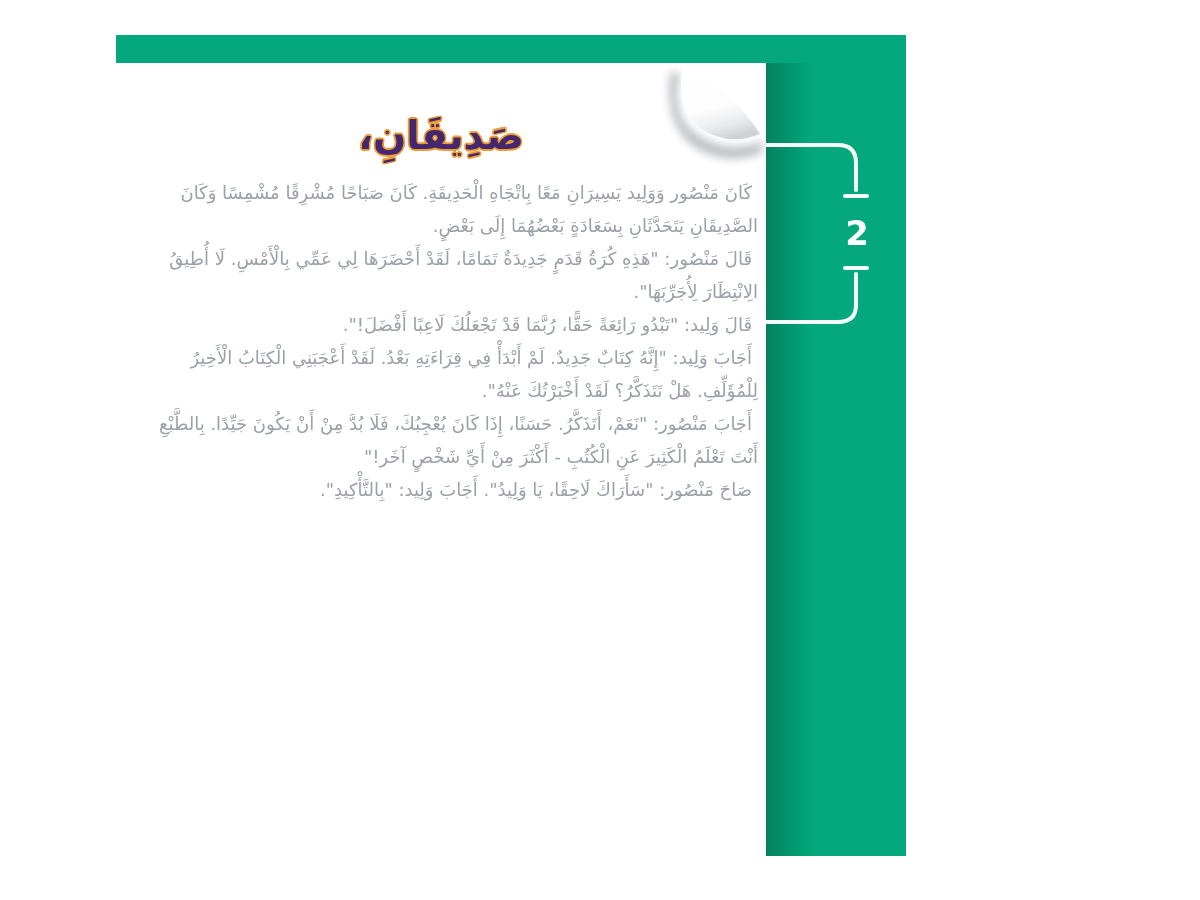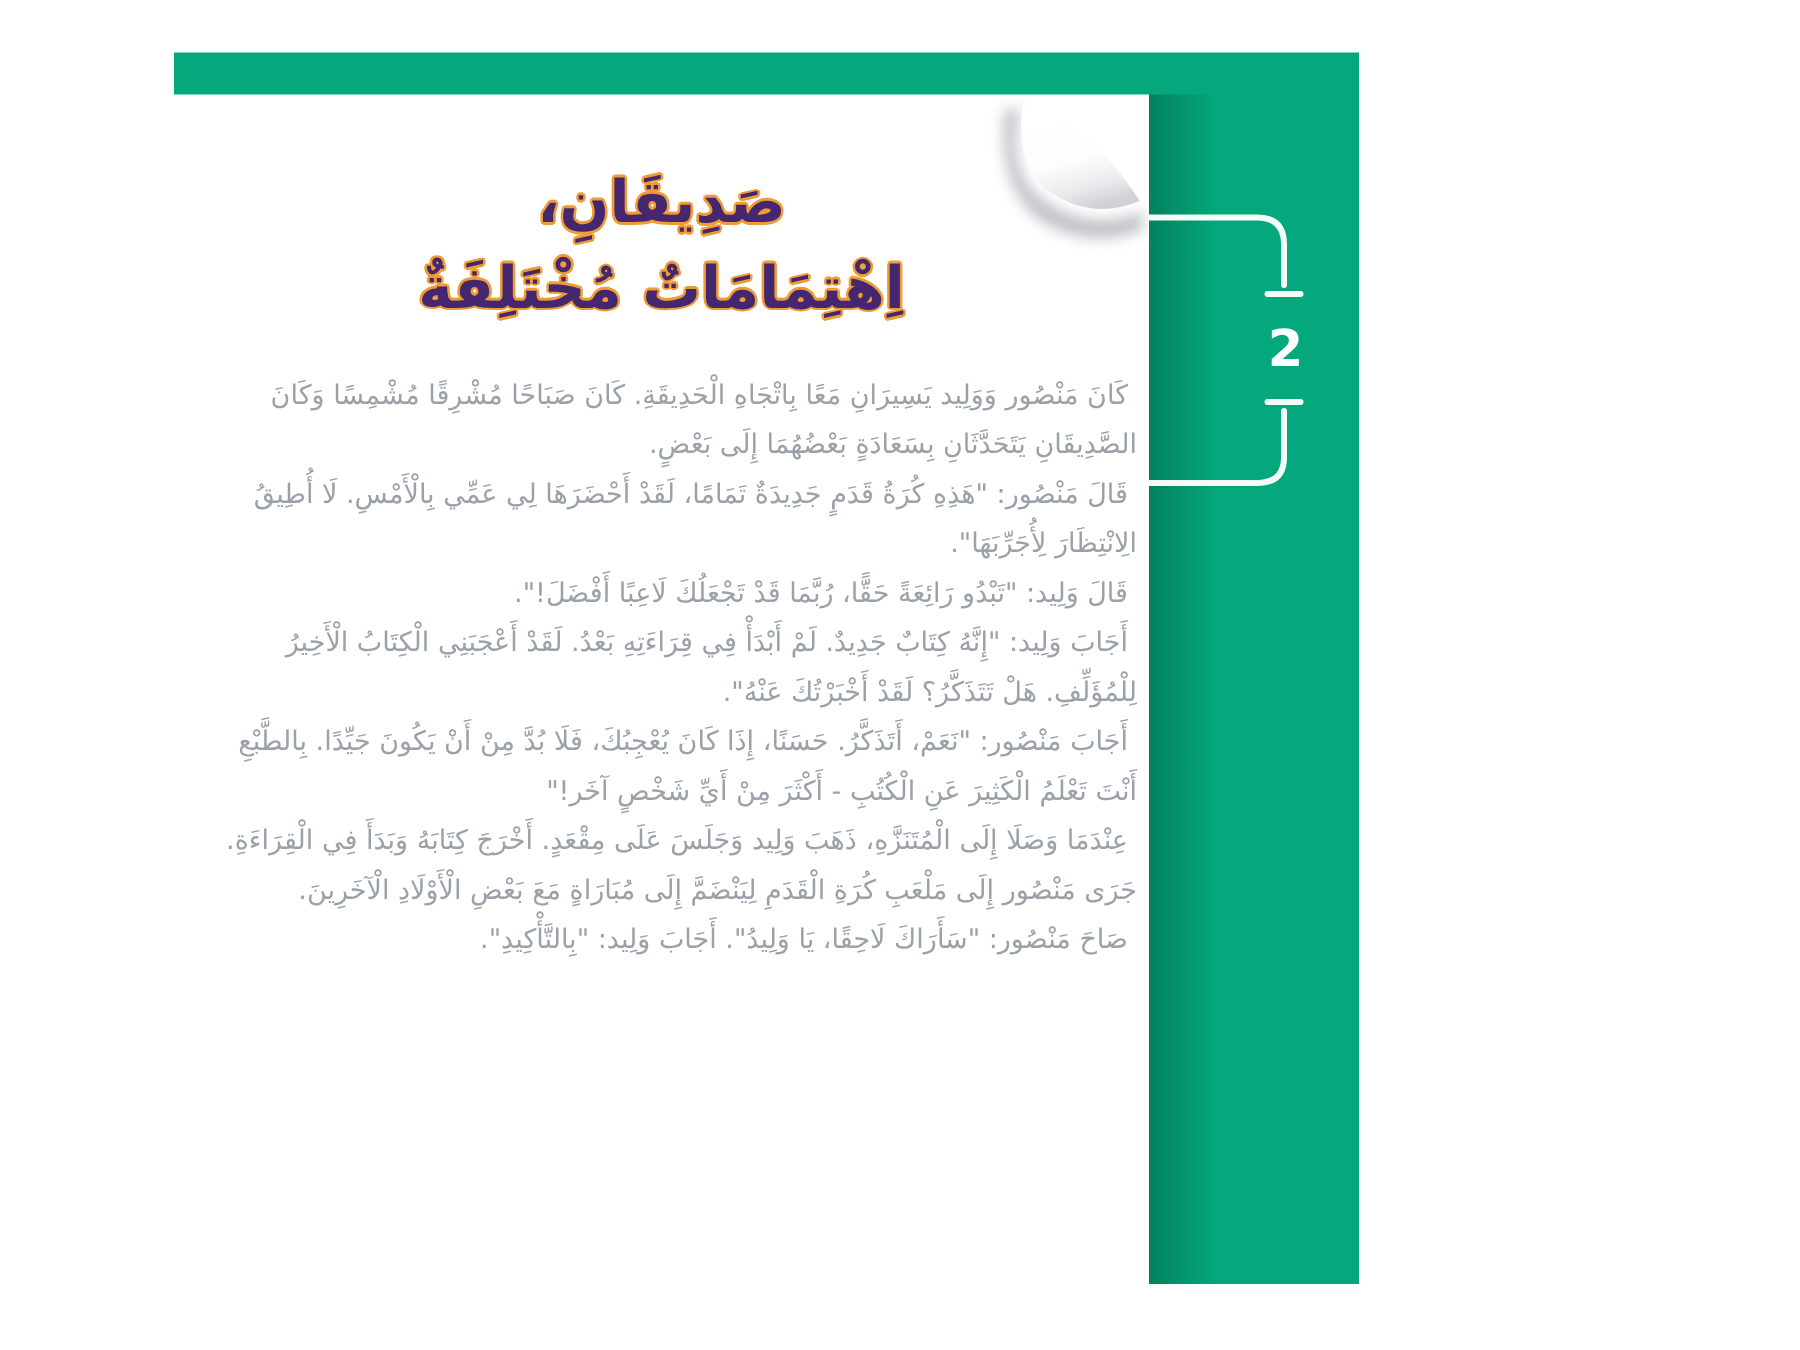--- a/index.html
+++ b/index.html
@@ -24,21 +24,21 @@
   .title { margin-top:44px; text-align:center; font-weight:bold;
       font-size:39px; line-height:57px;
       color:var(--title_purple,#44276f);
       text-shadow:
         -1.7px 0 0 var(--title_outline,#ef9c36), 1.7px 0 0 var(--title_outline,#ef9c36),
         0 -1.7px 0 var(--title_outline,#ef9c36), 0 1.7px 0 var(--title_outline,#ef9c36),
         -1.2px -1.2px 0 var(--title_outline,#ef9c36), 1.2px -1.2px 0 var(--title_outline,#ef9c36),
         -1.2px 1.2px 0 var(--title_outline,#ef9c36), 1.2px 1.2px 0 var(--title_outline,#ef9c36); }
   .title span { display:block; }
 
-  .story { margin-top:26px; padding:0 8px 0 26px; direction:rtl; text-align:right;
+  .story { margin-top:12px; padding:0 8px 0 26px; direction:rtl; text-align:right;
       font-size:18px; line-height:33px; color:var(--body_text,#9aa1a9); }
   .story p { text-indent:6px; }
 </style>
 </head>
 <body>
 
 <div class="screen">
 
   <div class="green-panel">
     <div class="page-edge-shadow"></div>
@@ -66,28 +66,26 @@
         <filter id="curlblur" x="-40%" y="-40%" width="180%" height="180%">
           <feGaussianBlur stdDeviation="4.5"></feGaussianBlur>
         </filter>
       </defs>
       <path d="M24,10 Q14,54 42,72 Q72,92 106,78 L106,90 Q70,104 38,84 Q8,62 14,10 Z" fill="#878d95" opacity="0.55" filter="url(#curlblur)"></path>
       <path d="M26,6 Q20,48 44,65 Q72,84 104,71 Q82,38 60,23 Q44,12 26,6 Z" fill="url(#foldgrad)"></path>
     </svg>
 
     <h1 class="title">
       <span>صَدِيقَانِ،</span>
-      <span>اِهْتِمَامَاتٌ مُخْتَلِفَةٌ</span>
     </h1>
 
     <div class="story">
         <p>كَانَ مَنْصُور وَوَلِيد يَسِيرَانِ مَعًا بِاتْجَاهِ الْحَدِيقَةِ. كَانَ صَبَاحًا مُشْرِقًا مُشْمِسًا وَكَانَ الصَّدِيقَانِ يَتَحَدَّثَانِ بِسَعَادَةٍ بَعْضُهُمَا إِلَى بَعْضٍ.</p>
         <p>قَالَ مَنْصُور: "هَذِهِ كُرَةُ قَدَمٍ جَدِيدَةٌ تَمَامًا، لَقَدْ أَحْضَرَهَا لِي عَمِّي بِالْأَمْسِ. لَا أُطِيقُ الِانْتِظَارَ لِأُجَرِّبَهَا".</p>
         <p>قَالَ وَلِيد: "تَبْدُو رَائِعَةً حَقًّا، رُبَّمَا قَدْ تَجْعَلُكَ لَاعِبًا أَفْضَلَ!".</p>
         <p>أَجَابَ وَلِيد: "إِنَّهُ كِتَابٌ جَدِيدٌ. لَمْ أَبْدَأْ فِي قِرَاءَتِهِ بَعْدُ. لَقَدْ أَعْجَبَنِي الْكِتَابُ الْأَخِيرُ لِلْمُؤَلِّفِ. هَلْ تَتَذَكَّرُ؟ لَقَدْ أَخْبَرْتُكَ عَنْهُ".</p>
         <p>أَجَابَ مَنْصُور: "نَعَمْ، أَتَذَكَّرُ. حَسَنًا، إِذَا كَانَ يُعْجِبُكَ، فَلَا بُدَّ مِنْ أَنْ يَكُونَ جَيِّدًا. بِالطَّبْعِ أَنْتَ تَعْلَمُ الْكَثِيرَ عَنِ الْكُتُبِ - أَكْثَرَ مِنْ أَيِّ شَخْصٍ آخَر!"</p>
-        <p>عِنْدَمَا وَصَلَا إِلَى الْمُتَنَزَّهِ، ذَهَبَ وَلِيد وَجَلَسَ عَلَى مِقْعَدٍ. أَخْرَجَ كِتَابَهُ وَبَدَأَ فِي الْقِرَاءَةِ. جَرَى مَنْصُور إِلَى مَلْعَبِ كُرَةِ الْقَدَمِ لِيَنْضَمَّ إِلَى مُبَارَاةٍ مَعَ بَعْضِ الْأَوْلَادِ الْآخَرِينَ.</p>
         <p>صَاحَ مَنْصُور: "سَأَرَاكَ لَاحِقًا، يَا وَلِيدُ". أَجَابَ وَلِيد: "بِالتَّأْكِيدِ".</p>
       </div>
 
   </div>
 
 </div>
 
 </body></html>

